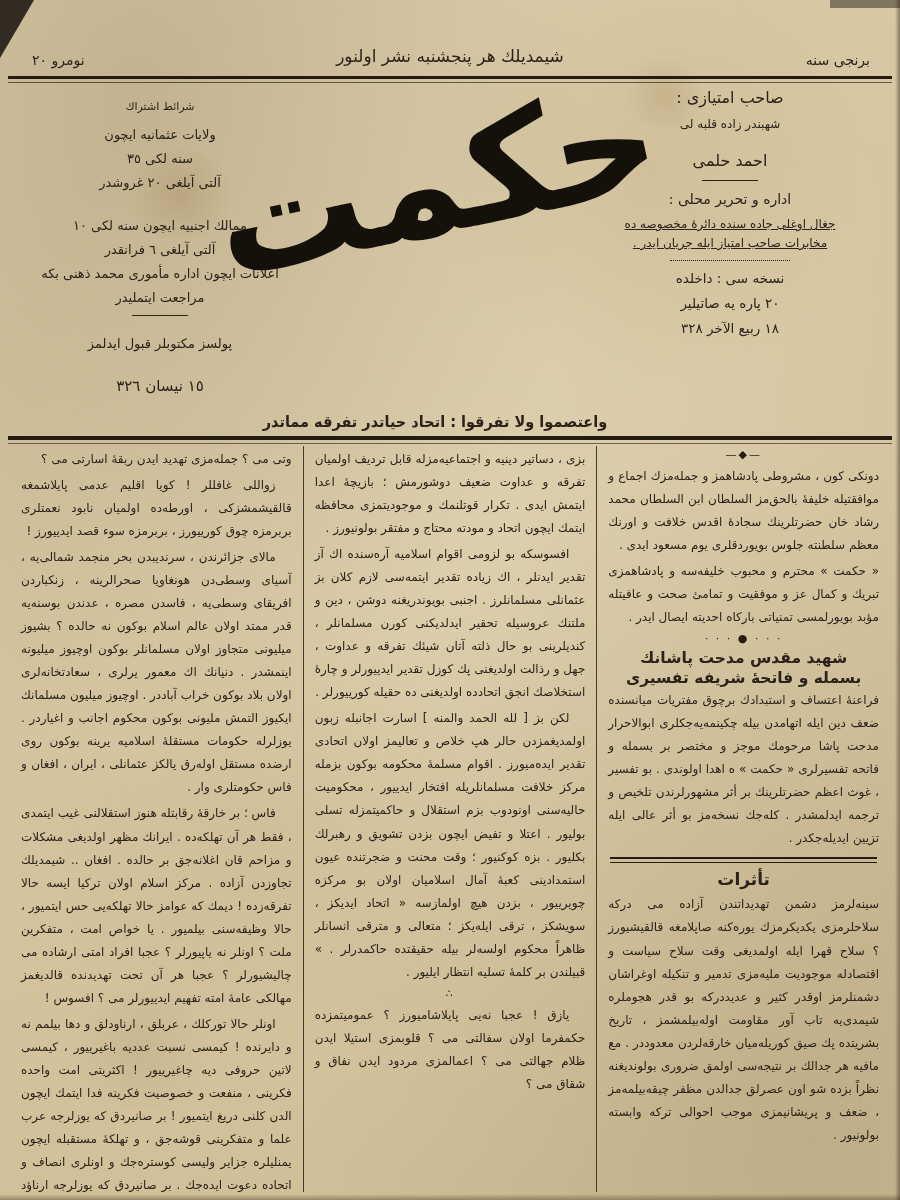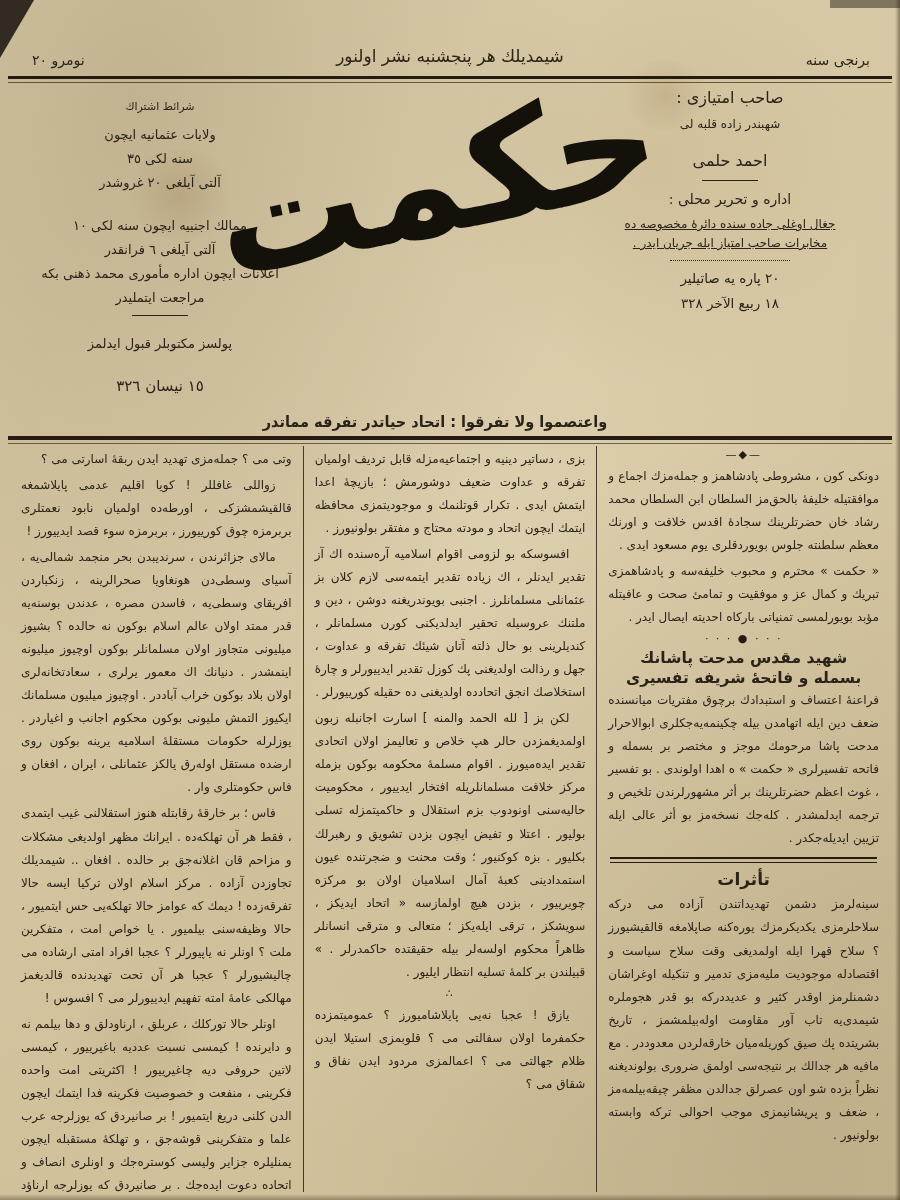--- a/index.html
+++ b/index.html
@@ -99,20 +99,21 @@
   <div class="masthead">
     <div class="mh-col mh-owner">
       <div class="lbl">صاحب امتيازى :</div>
       <div class="small">شهبندر زاده قلبه لى</div>
       <div class="name">احمد حلمى</div>
       <hr class="mini-hr">
       <div class="lbl" style="font-size:14px">اداره و تحرير محلى :</div>
       <div class="addr">جغال اوغلى جاده سنده دائرهٔ مخصوصه ده</div>
       <div class="addr">مخابرات صاحب امتياز ايله جريان ايدر .</div>
       <hr class="dot-hr">
+      <div class="issue-line">نسخه سى : داخلده</div>
       <div class="issue-line">٢٠ پاره يه صاتيلير</div>
       <div class="issue-line">١٨ ربيع الآخر ٣٢٨</div>
     </div>
 
     <div class="mh-col mh-center">
       <div class="tughra">حكمت</div>
       <div class="motto">واعتصموا ولا تفرقوا : اتحاد حياتدر تفرقه مماتدر</div>
     </div>
 
     <div class="mh-col mh-sub">

